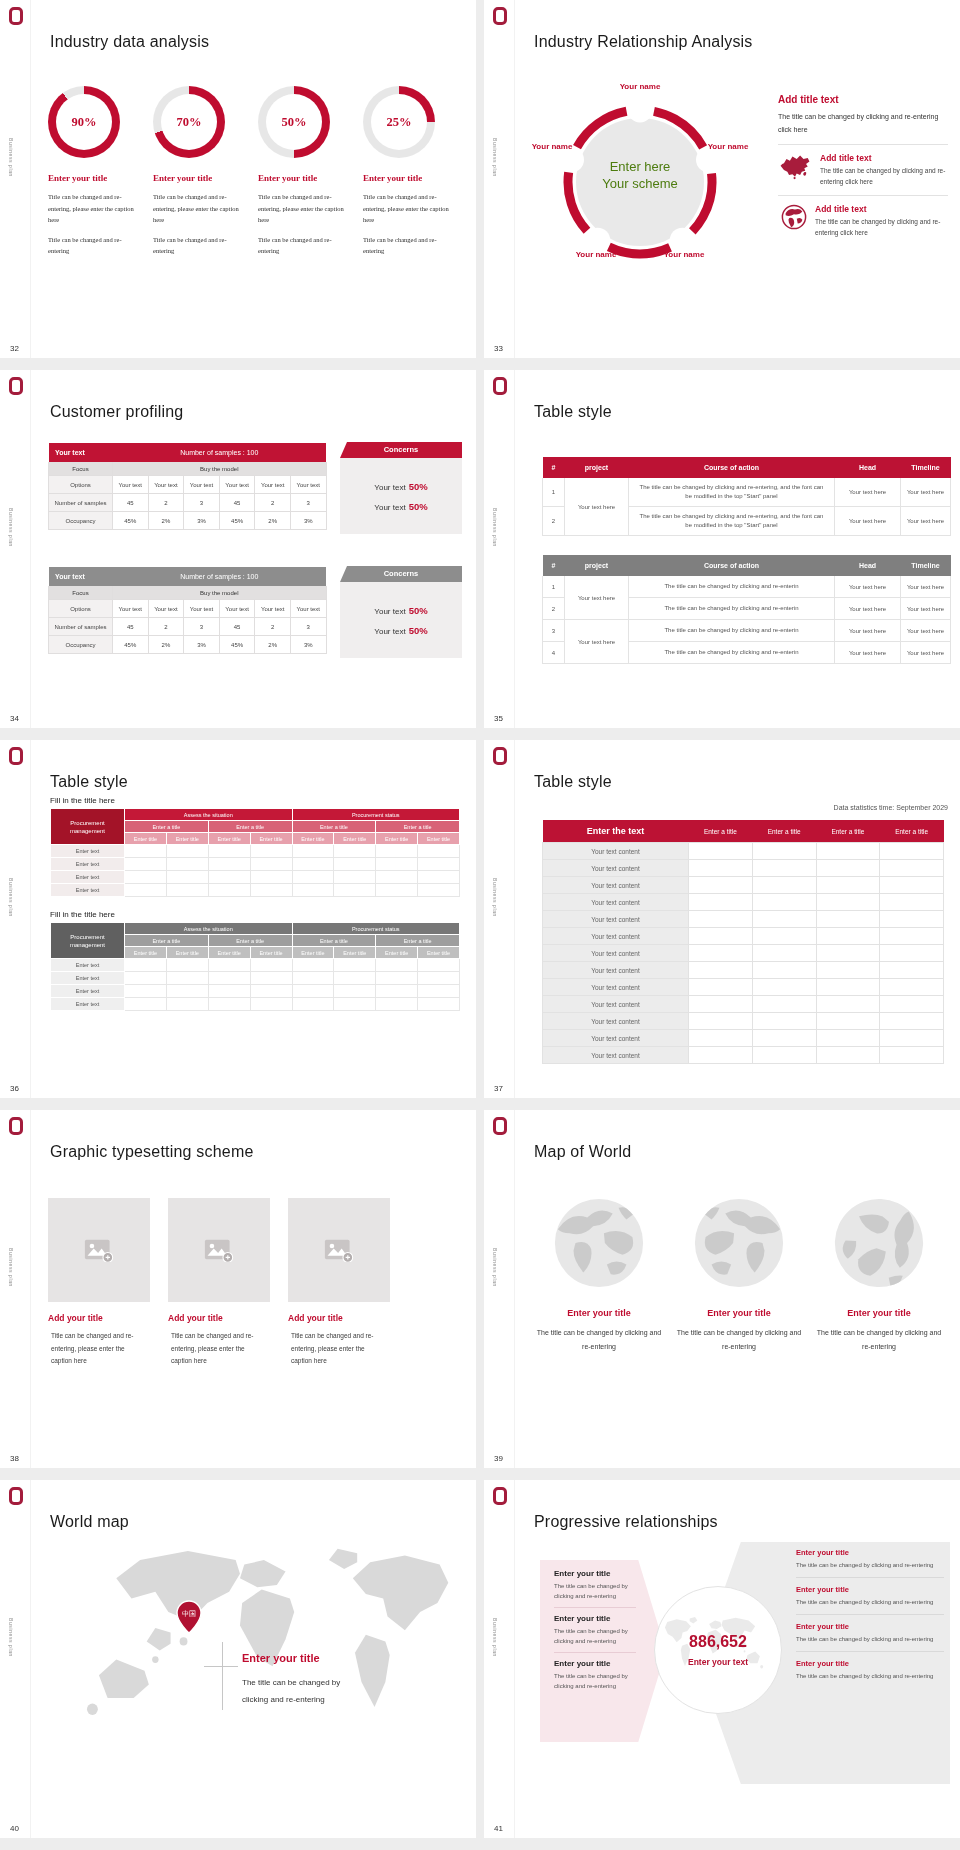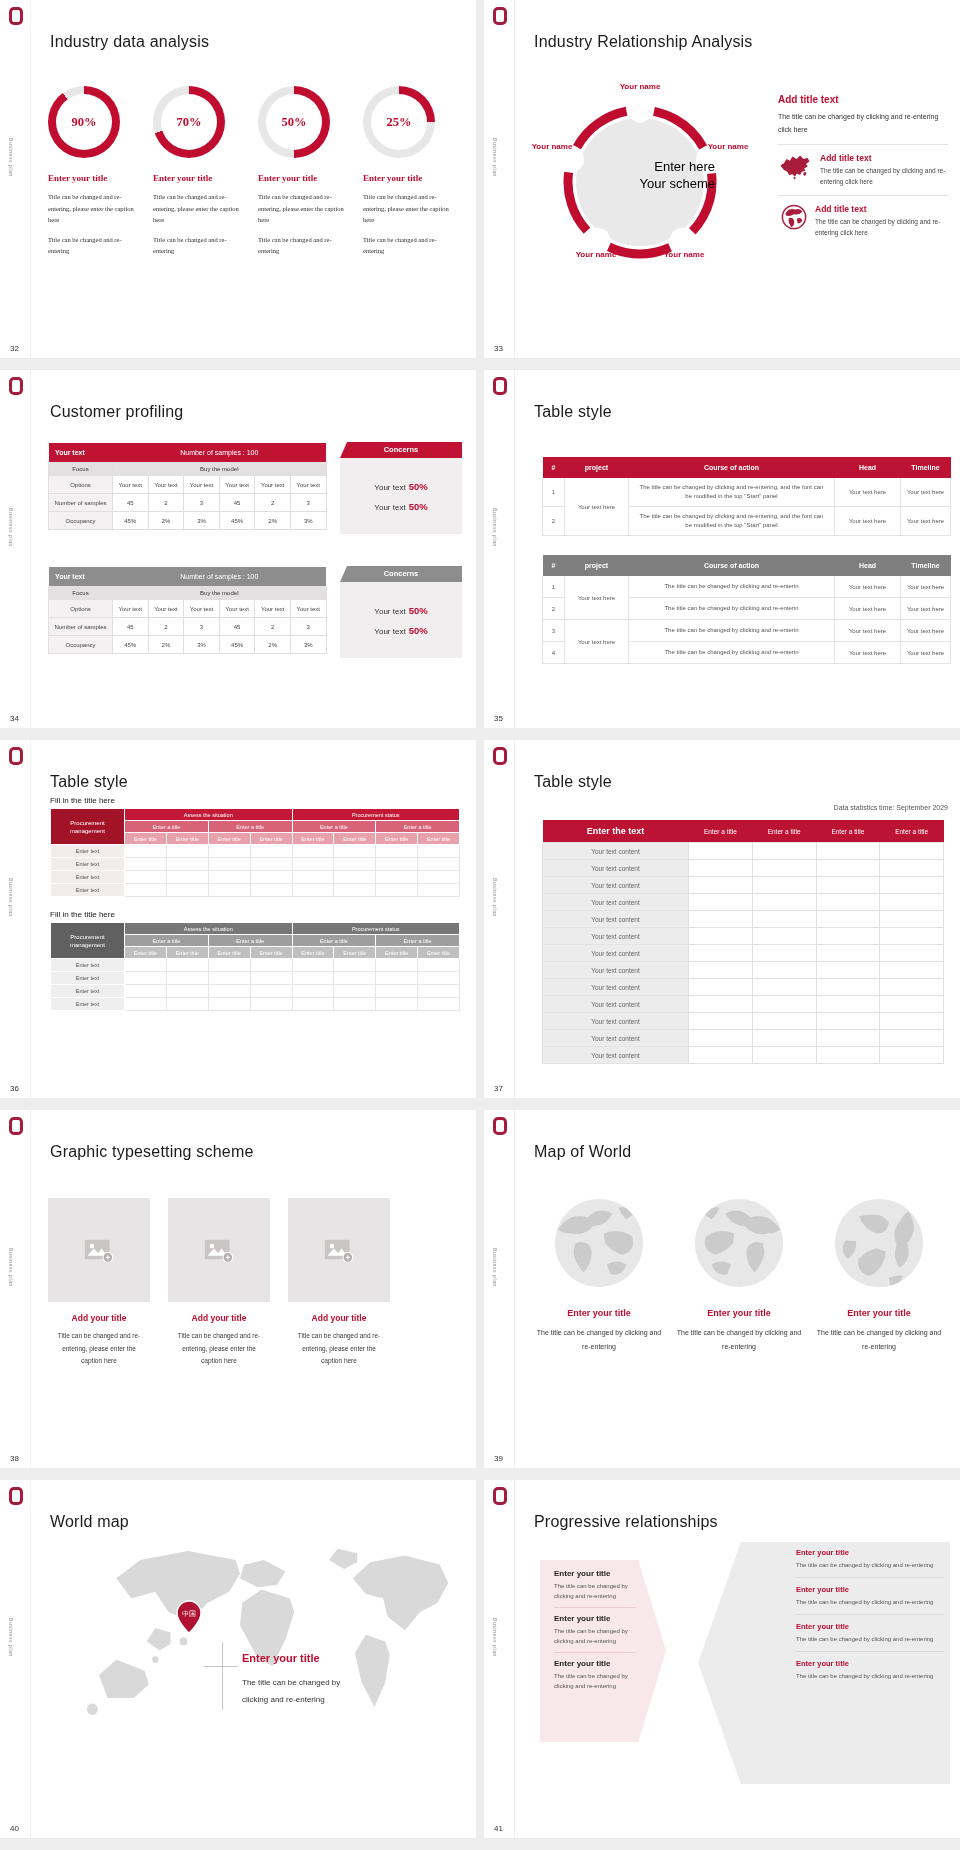--- a/index.html
+++ b/index.html
@@ -16,21 +16,21 @@
   
   .donut-row{position:absolute;left:48px;top:86px;display:flex;gap:14px;}
   .dcol{width:91px;font-family:Liberation Serif, serif;}
   .donut{width:72px;height:72px;border-radius:50%;background:conic-gradient(#bf0c2f calc(var(--p)*1%),#e7e7e7 0);position:relative;}
   .donut::after{content:"";position:absolute;inset:8px;background:#fff;border-radius:50%;}
   .dpct{position:absolute;inset:0;display:flex;align-items:center;justify-content:center;font-size:12.5px;font-weight:bold;color:#bf0c2f;z-index:1;}
   .sz9{font-size:9px;margin-top:15px;}
   
   .diagram{position:absolute;left:36px;top:62px;width:240px;height:240px;}
   .diagram svg{position:absolute;inset:0;}
-  .dg-center{position:absolute;left:45px;top:96px;width:150px;text-align:right;font-size:13px;line-height:17px;color:#000000;}
+  .dg-center{position:absolute;left:45px;top:96px;width:150px;text-align:center;font-size:13px;line-height:17px;color:#4d7c0f;}
   .nlabel{position:absolute;width:48px;text-align:center;font-size:8px;line-height:9px;font-weight:bold;color:#bf0c2f;white-space:pre-line;}
   .n-top{left:96px;top:20px;}.n-right{left:184px;top:80px;}.n-left{left:8px;top:80px;}
   .n-br{left:140px;top:188px;}.n-bl{left:52px;top:188px;}
   .panel{position:absolute;left:294px;top:94px;right:12px;}
   .p-head{font-size:10px;font-weight:bold;color:#bf0c2f;}
   .p-body{margin-top:6px;font-size:7px;line-height:12.5px;color:#333;}
   .p-div{border-top:1px solid #e2e2e2;margin:8px 0;}
   .p-item{display:flex;gap:8px;align-items:flex-start;}
   .pi-icon{width:34px;flex:none;}
   .pi-icon.g{width:26px;margin-left:3px;}
@@ -81,21 +81,21 @@
   
   .note{position:absolute;right:12px;top:64px;font-size:7px;color:#555;}
   .t37slot{left:58px;top:80px;}
   .t37{border-collapse:collapse;table-layout:fixed;width:402px;}
   .t37 th{background:#bc1234;color:#fff;height:20px;font-weight:normal;font-size:6.5px;}
   .t37 th.first{font-size:9px;font-weight:bold;}
   .t37 td{border:1px solid #e2e2e2;background:#fff;height:14px;}
   .t37 td.rl{background:#ececec;font-size:6.5px;color:#666;text-align:center;}
   
   .pcols{position:absolute;left:48px;top:88px;display:flex;gap:18px;}
-  .pcol{width:102px;text-align:center;}
+  .pcol{width:102px;text-align:left;}
   .ph{height:104px;background:#e6e4e4;display:flex;align-items:center;justify-content:center;}
   .ptitle{margin-top:11px;font-size:8.5px;font-weight:bold;color:#bf0c2f;}
   .pcap{margin:7px 0 0 0;font-size:6.5px;line-height:12.5px;color:#3a3a3a;padding:0 3px;}
   
   .gcols{position:absolute;left:52px;top:84px;display:flex;gap:14px;}
   .gcol{width:126px;text-align:center;}
   .gcol svg.globe{width:98px;height:98px;}
   .gcol:nth-child(2) svg.globe{transform:scaleX(-1);}
   .gcol:nth-child(3) svg.globe{transform:rotate(115deg);}
   .gtitle{margin-top:12px;font-size:9px;font-weight:bold;color:#bf0c2f;}
@@ -898,20 +898,41 @@
  <div class="lentry">
    <div class="lt">Enter your title</div>
    <div class="lc">The title can be changed by clicking and re-entering</div>
  </div>
  <div class="ldiv"></div>
  <div class="lentry">
    <div class="lt">Enter your title</div>
    <div class="lc">The title can be changed by clicking and re-entering</div>
  </div>
       </div>
+    <div class="circle41">
+      <div>
+          <svg class="wmap " viewBox="0 0 200 100" preserveAspectRatio="none">
+            <g fill="#d9d9d9">
+              <path d="M14 10 L30 6 46 9 54 16 48 23 40 25 38 33 30 39 23 31 15 27 10 18Z"></path>
+              <path d="M52 5 L61 3 65 8 58 12 52 9Z"></path>
+              <path d="M39 44 L48 41 53 49 50 62 44 73 39 62 37 50Z"></path>
+              <path d="M85 13 L95 8 104 10 106 16 98 20 89 19Z"></path>
+              <path d="M83 25 L96 21 105 27 106 37 98 51 91 55 85 43 81 31Z"></path>
+              <path d="M108 8 L130 4 152 8 163 16 156 25 145 22 139 31 129 35 121 27 111 22 106 14Z"></path>
+              <path d="M138 40 L145 38 149 44 143 48 138 45Z"></path>
+              <path d="M150 57 L163 52 171 59 167 69 155 69 148 63Z"></path>
+              <circle cx="174" cy="74" r="2.5"></circle>
+              <circle cx="132" cy="44" r="1.8"></circle>
+              <circle cx="145" cy="52" r="1.5"></circle>
+            </g>
+          </svg>
+        </div>
+      <div class="stat">886,652</div>
+      <div class="statlbl">Enter your text</div>
+    </div>
     <div class="rentries">
 
  <div class="rentry">
    <div class="rt">Enter your title</div>
    <div class="rc">The title can be changed by clicking and re-entering</div>
  </div>
  <div class="rdiv"></div>
  <div class="rentry">
    <div class="rt">Enter your title</div>
    <div class="rc">The title can be changed by clicking and re-entering</div>

